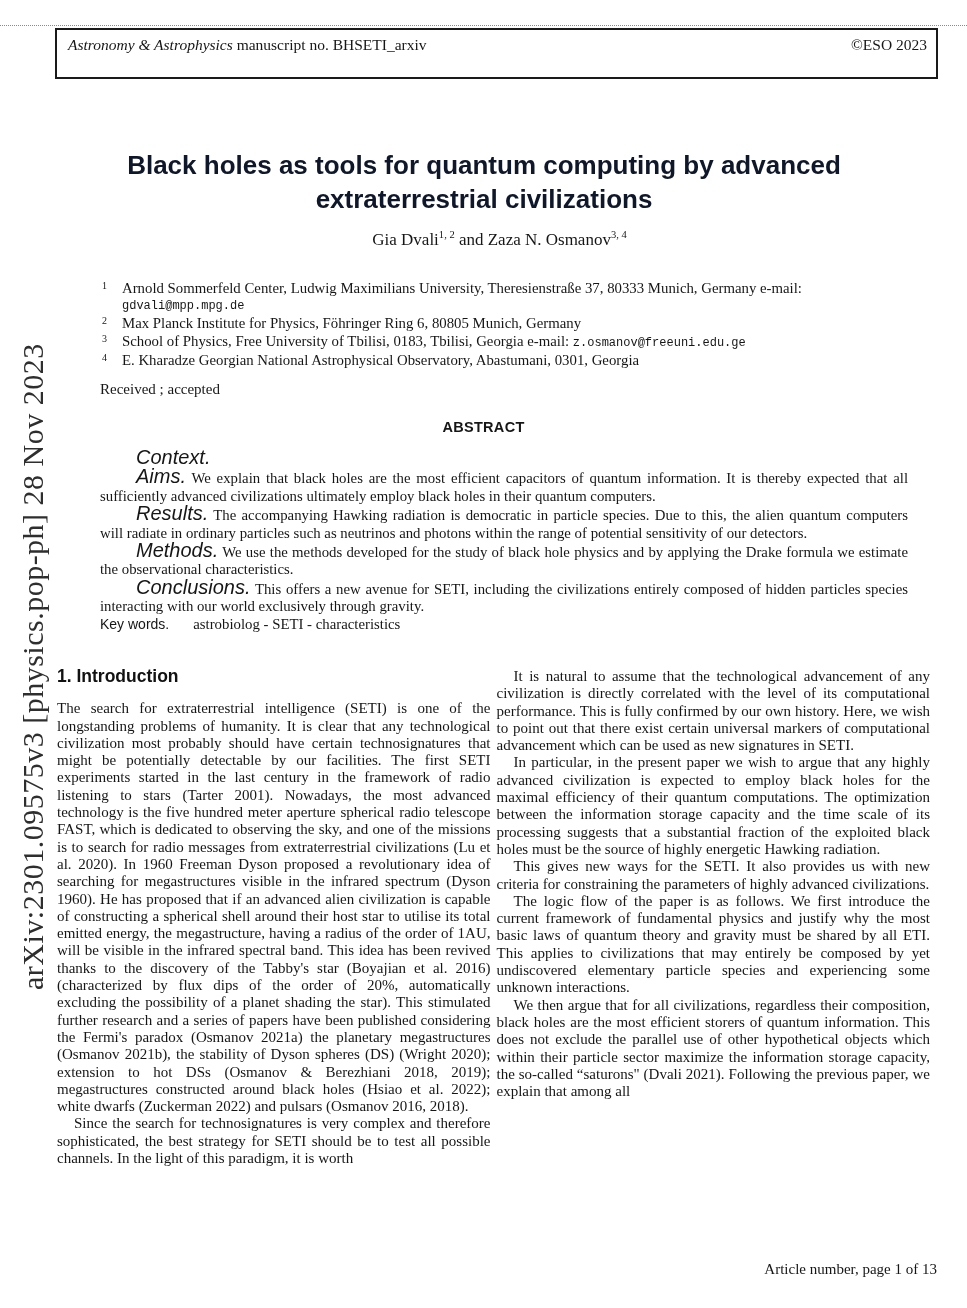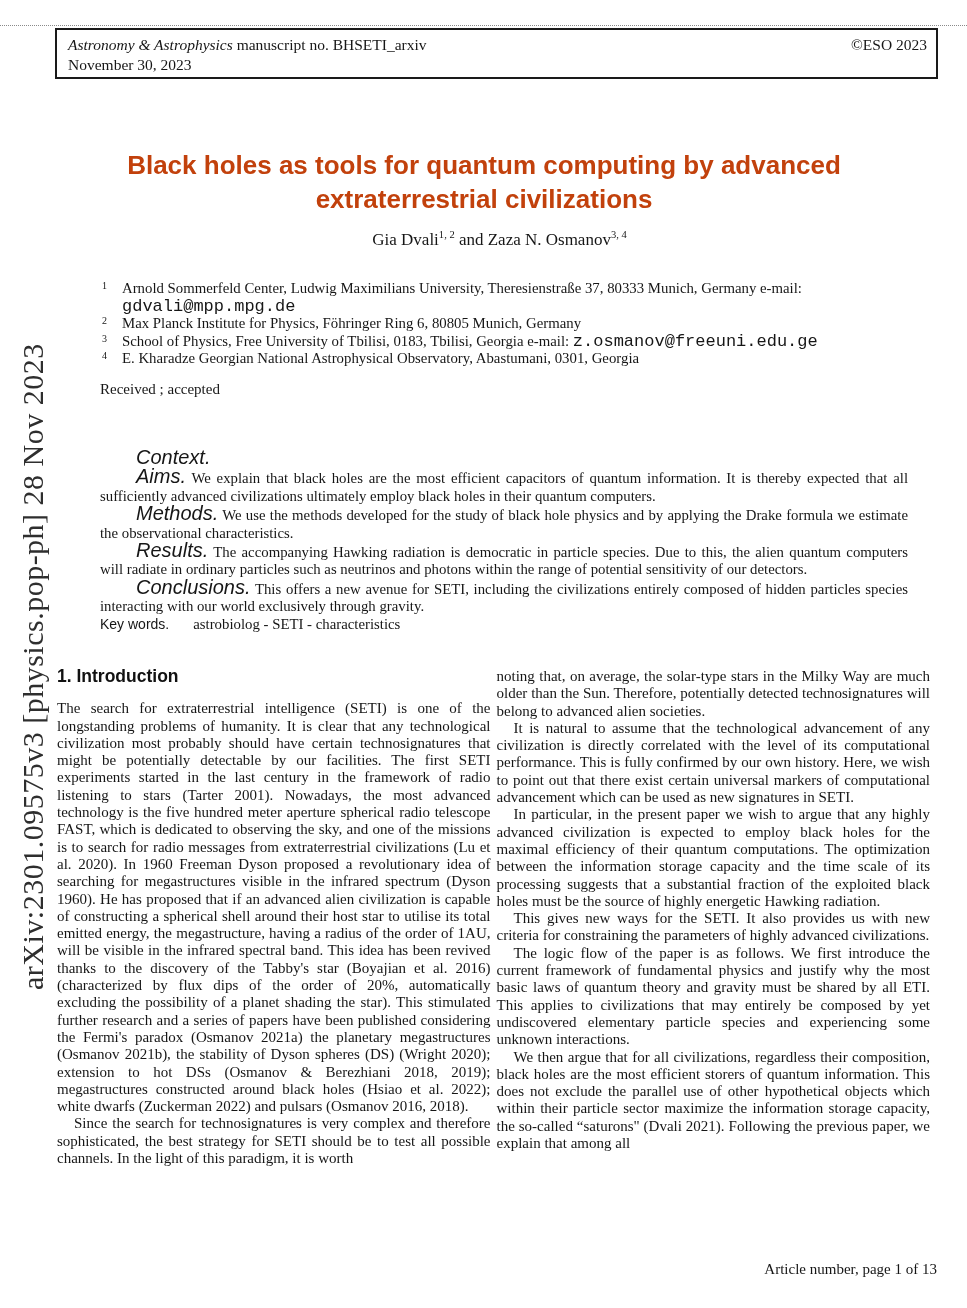--- a/index.html
+++ b/index.html
@@ -46,21 +46,21 @@
   .header-copyright { position: absolute; right: 9px; top: 5px; font-size: 15.5px; }
   .paper-title {
     position: absolute;
     left: 104px; top: 148px;
     width: 760px;
     text-align: center;
     font-family: "Liberation Sans", sans-serif;
     font-weight: bold;
     font-size: 26px;
     line-height: 34px;
-    color: #c2410c;
+    color: #0f172a;
   }
   .authors-line {
     position: absolute;
     left: 16px; top: 230px;
     width: 967px;
     text-align: center;
     font-size: 17px;
   }
   sup { font-size: 0.62em; vertical-align: super; line-height: 0; }
   .affiliations {
@@ -76,21 +76,21 @@
     padding-left: 22px;
     text-align: justify;
   }
   .affil-sup {
     position: absolute;
     left: 2px; top: -3px;
     font-size: 10px;
   }
   .email {
     font-family: "Liberation Mono", monospace;
-    font-size: 17px;
+    font-size: 12px;
   }
   .email-block { display: block; }
   .received-line {
     position: absolute;
     left: 100px; top: 381px;
     font-size: 15px;
   }
   .abstract-heading {
     position: absolute;
     left: 0; top: 419px;
@@ -160,21 +160,20 @@
 <div class="page">
 
   <div class="toprule"></div>
 
   <div class="arxiv-vertical">arXiv:2301.09575v3  [physics.pop-ph]  28 Nov 2023</div>
 
   <div class="header-box">
     <div>
       <span class="header-journal">Astronomy &amp; Astrophysics</span><span> manuscript no. BHSETI_arxiv</span>
     </div>
-    <div>November 30, 2023</div>
     <div class="header-copyright">©ESO 2023</div>
   </div>
 
   <h1 class="paper-title">Black holes as tools for quantum computing by advanced extraterrestrial civilizations</h1>
 
   <div class="authors-line">
     <span>Gia Dvali</span><sup>1, 2</sup><span> and </span><span>Zaza N. Osmanov</span><sup>3, 4</sup>
   </div>
 
   <ul class="affiliations">
@@ -192,41 +191,41 @@
       <span>School of Physics, Free University of Tbilisi, 0183, Tbilisi, Georgia  e-mail: </span><span class="email">z.osmanov@freeuni.edu.ge</span>
     </li>
     <li>
       <span class="affil-sup">4</span>
       <span>E. Kharadze Georgian National Astrophysical Observatory, Abastumani, 0301, Georgia</span>
     </li>
   </ul>
 
   <div class="received-line">Received ; accepted</div>
 
+  <div class="abstract-heading">ABSTRACT</div>
 
   <div class="abstract-body">
     <p><span class="abs-label">Context.</span> <span></span></p>
     <p><span class="abs-label">Aims.</span> <span>We explain that black holes are the most efficient capacitors of quantum information. It is thereby expected that all sufficiently advanced civilizations ultimately employ black holes in their quantum computers.</span></p>
+    <p><span class="abs-label">Results.</span> <span>The accompanying Hawking radiation is democratic in particle species. Due to this, the alien quantum computers will radiate in ordinary particles such as neutrinos and photons within the range of potential sensitivity of our detectors.</span></p>
     <p><span class="abs-label">Methods.</span> <span>We use the methods developed for the study of black hole physics and by applying the Drake formula we estimate the observational characteristics.</span></p>
-    <p><span class="abs-label">Results.</span> <span>The accompanying Hawking radiation is democratic in particle species. Due to this, the alien quantum computers will radiate in ordinary particles such as neutrinos and photons within the range of potential sensitivity of our detectors.</span></p>
     <p><span class="abs-label">Conclusions.</span> <span>This offers a new avenue for SETI, including the civilizations entirely composed of hidden particles species interacting with our world exclusively through gravity.</span></p>
   </div>
 
   <div class="keywords-line">
     <span class="kw-label">Key words.</span><span>astrobiolog - SETI - characteristics</span>
   </div>
 
   <div class="columns">
     <div class="col">
       <h2 class="section-heading">1. Introduction</h2>
       <p>The search for extraterrestrial intelligence (SETI) is one of the longstanding problems of humanity. It is clear that any technological civilization most probably should have certain technosignatures that might be potentially detectable by our facilities. The first SETI experiments started in the last century in the framework of radio listening to stars (Tarter 2001). Nowadays, the most advanced technology is the five hundred meter aperture spherical radio telescope FAST, which is dedicated to observing the sky, and one of the missions is to search for radio messages from extraterrestrial civilizations (Lu et al. 2020). In 1960 Freeman Dyson proposed a revolutionary idea of searching for megastructures visible in the infrared spectrum (Dyson 1960). He has proposed that if an advanced alien civilization is capable of constructing a spherical shell around their host star to utilise its total emitted energy, the megastructure, having a radius of the order of 1AU, will be visible in the infrared spectral band. This idea has been revived thanks to the discovery of the Tabby's star (Boyajian et al. 2016) (characterized by flux dips of the order of 20%, automatically excluding the possibility of a planet shading the star). This stimulated further research and a series of papers have been published considering the Fermi's paradox (Osmanov 2021a) the planetary megastructures (Osmanov  2021b), the stability of Dyson spheres (DS) (Wright 2020); extension to hot DSs (Osmanov &amp; Berezhiani 2018, 2019); megastructures constructed around black holes (Hsiao et al. 2022); white dwarfs (Zuckerman 2022) and pulsars (Osmanov 2016, 2018).</p>
       <p class="indent">Since the search for technosignatures is very complex and therefore sophisticated, the best strategy for SETI should be to test all possible channels. In the light of this paradigm, it is worth</p>
     </div>
     <div class="col">
-      <p>noting that, on average, the solar-type stars in the Milky Way are much older than the Sun. Therefore, potentially detected technosignatures will belong to advanced alien societies.</p>
       <p class="indent">It is natural to assume that the technological advancement of any civilization is directly correlated with the level of its computational performance. This is fully confirmed by our own history. Here, we wish to point out that there exist certain universal markers of computational advancement which can be used as new signatures in SETI.</p>
       <p class="indent">In particular, in the present paper we wish to argue that any highly advanced civilization is expected to employ black holes for the maximal efficiency of their quantum computations. The optimization between the information storage capacity and the time scale of its processing suggests that a substantial fraction of the exploited black holes must be the source of highly energetic Hawking radiation.</p>
       <p class="indent">This gives new ways for the SETI. It also provides us with new criteria for constraining the parameters of highly advanced civilizations.</p>
       <p class="indent">The logic flow of the paper is as follows. We first introduce the current framework of fundamental physics and justify why the most basic laws of quantum theory and gravity must be shared by all ETI. This applies to civilizations that may entirely be composed by yet undiscovered elementary particle species and experiencing some unknown interactions.</p>
       <p class="indent">We then argue that for all civilizations, regardless their composition, black holes are the most efficient storers of quantum information. This does not exclude the parallel use of other hypothetical objects which within their particle sector maximize the information storage capacity, the so-called “saturons" (Dvali 2021). Following the previous paper, we explain that among all</p>
     </div>
   </div>
 
   <div class="page-footer">Article number, page 1 of 13</div>
 

